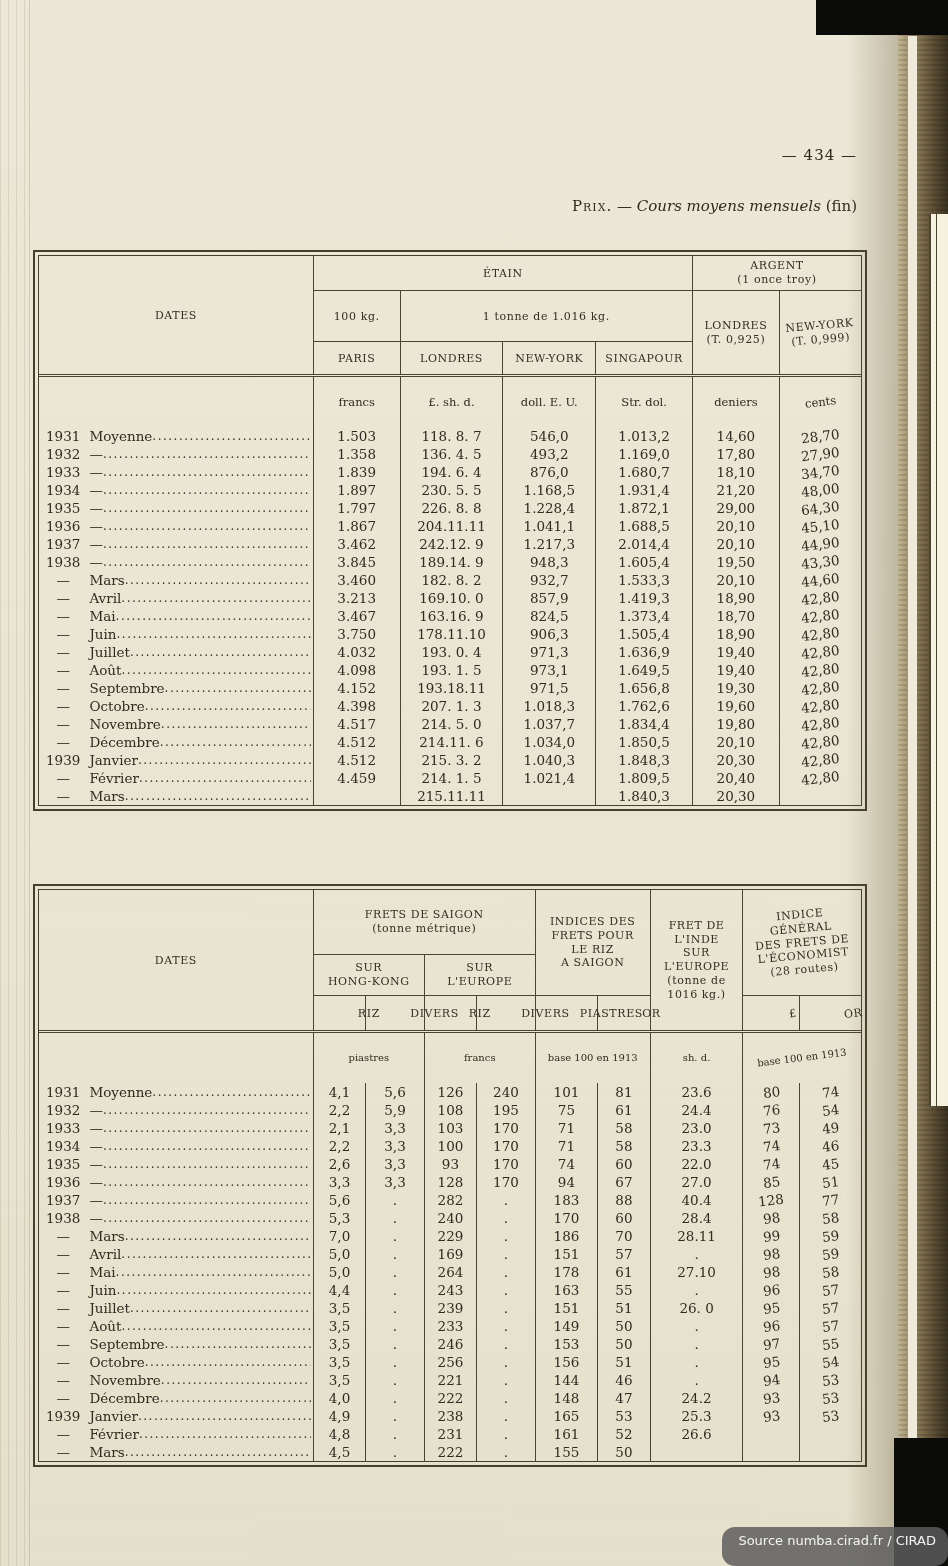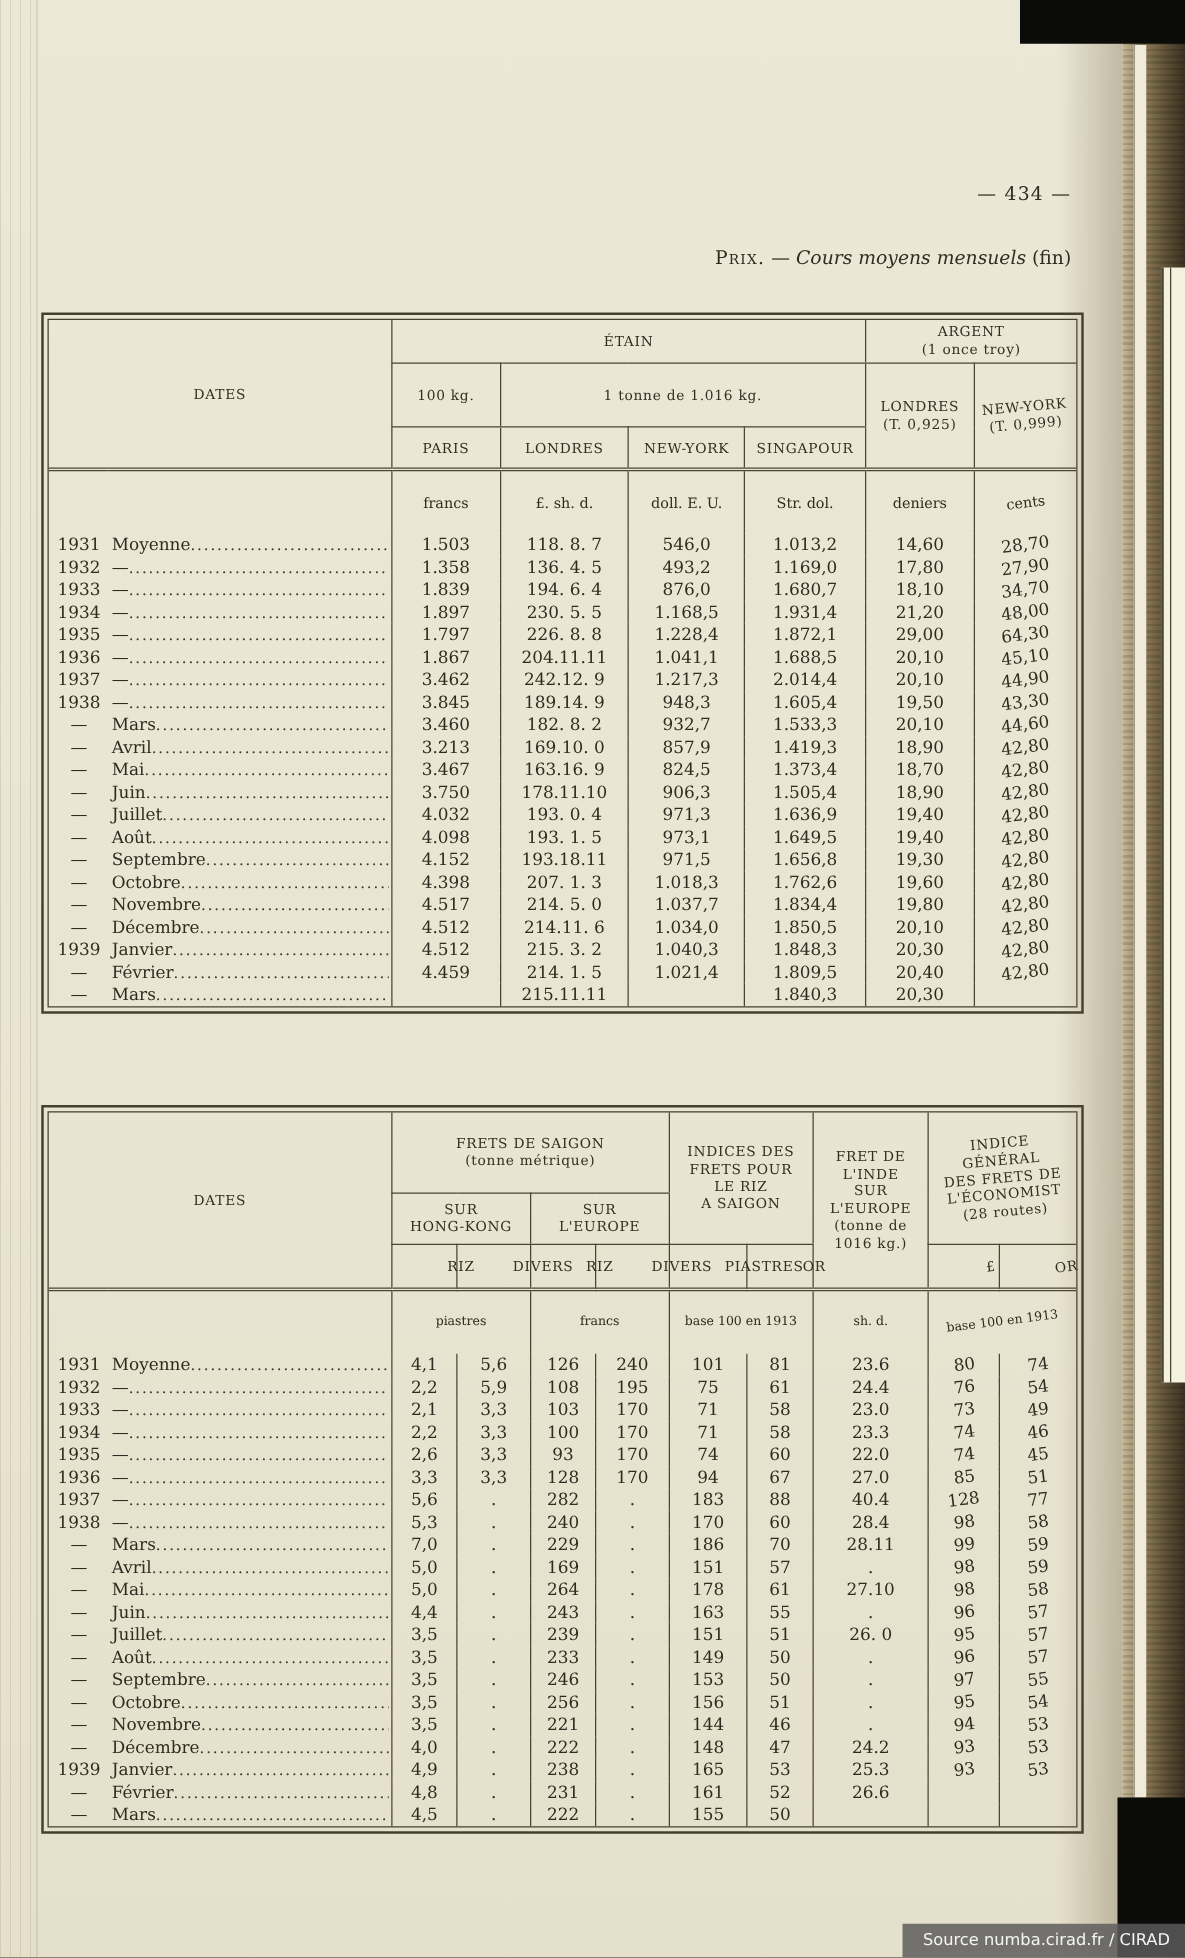--- a/index.html
+++ b/index.html
@@ -31,23 +31,23 @@
     background:#efeada; box-shadow: inset 1px 0 0 rgba(80,70,45,.5);
   }
   .page-peek {
     position:absolute; right:0; top:214px; width:17px; height:892px; z-index:3;
     background:#f5f1df; border-left:2px solid #4b4230;
   }
   .page-peek .peek-line { margin-left:5px; width:1px; height:100%; background:#4b4230; }
   .corner-black-top { position:absolute; right:0; top:0; width:132px; height:35px; background:#0b0b09; z-index:4; }
   .corner-black-bottom { position:absolute; right:0; bottom:0; width:54px; height:128px; background:#0b0b09; z-index:4; }
   .source-bar {
-    position:absolute; right:0; bottom:0; height:27px; line-height:27px; z-index:5;
+    position:absolute; right:0; bottom:0; height:39px; line-height:27px; z-index:5;
     padding:0 12px 0 16px; background:rgba(92,92,92,.84); color:#f4f4f2;
-    font-family:"DejaVu Sans","Liberation Sans",sans-serif; font-size:13px;
+    font-family:"DejaVu Sans","Liberation Sans",sans-serif; font-size:13px;border-radius:13px;
   }
   
   .page-number { position:absolute; top:146px; left:33px; width:824px; text-align:right; font-size:15px; letter-spacing:1px; }
   .t1-title { position:absolute; top:197px; left:33px; width:824px; text-align:right; font-size:15px; }
   .t1-title .sc { font-variant:small-caps; letter-spacing:1px; }
   .t1-title .it { font-style:italic; }
   .t2-title { position:absolute; top:838px; left:33px; width:824px; text-align:center; font-size:15px; font-style:italic; }
   
   .tframe { position:absolute; left:33px; width:824px; border:2px solid #45402e; padding:3px; }
   .tframe-inner { border:1px solid #45402e; }

